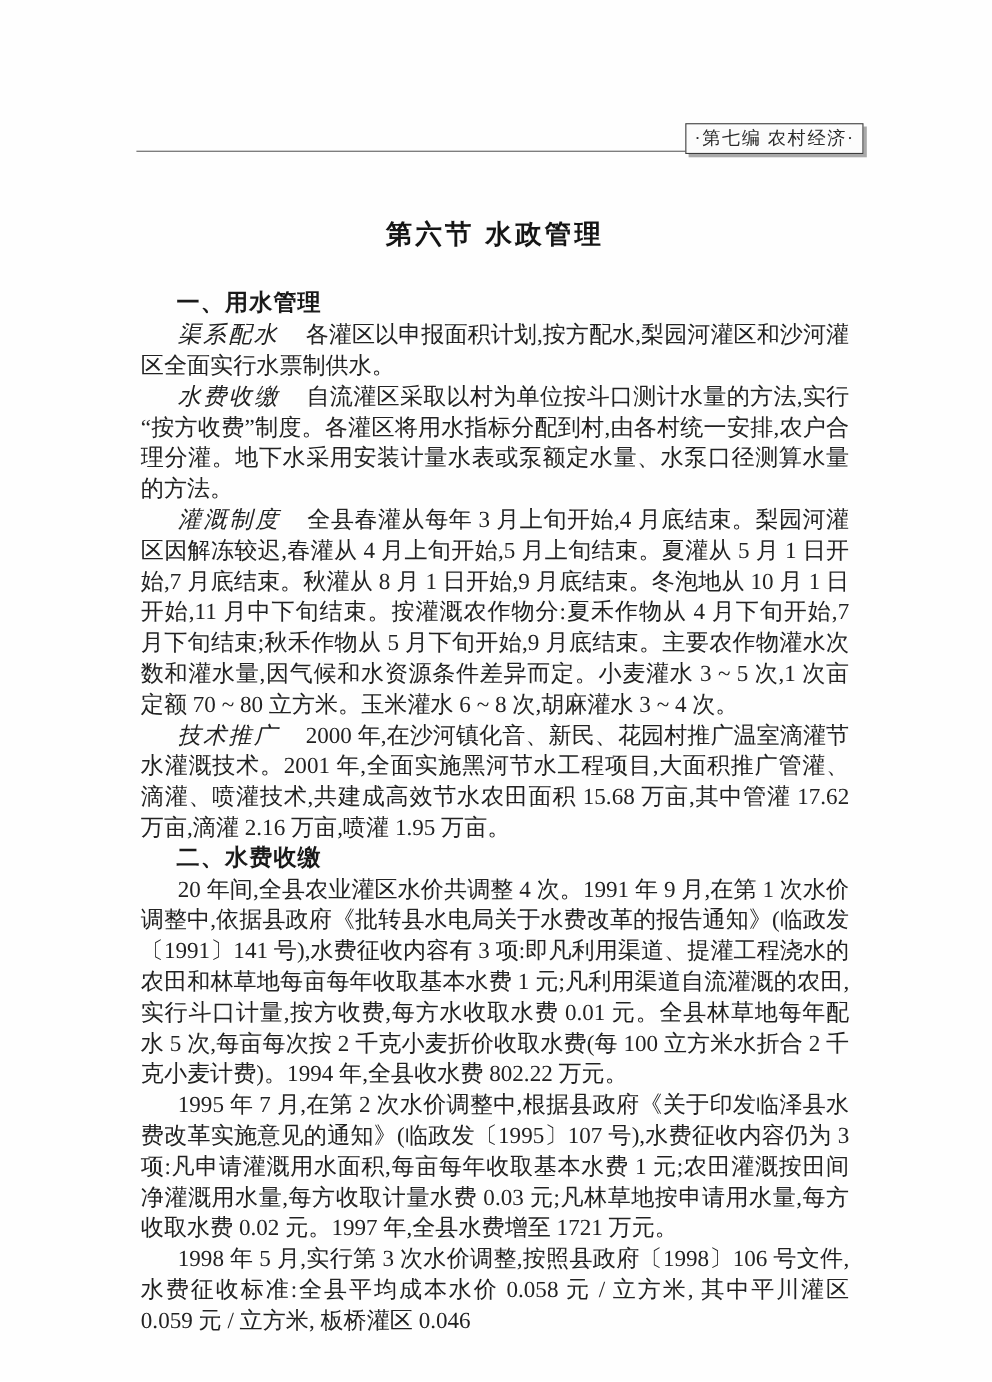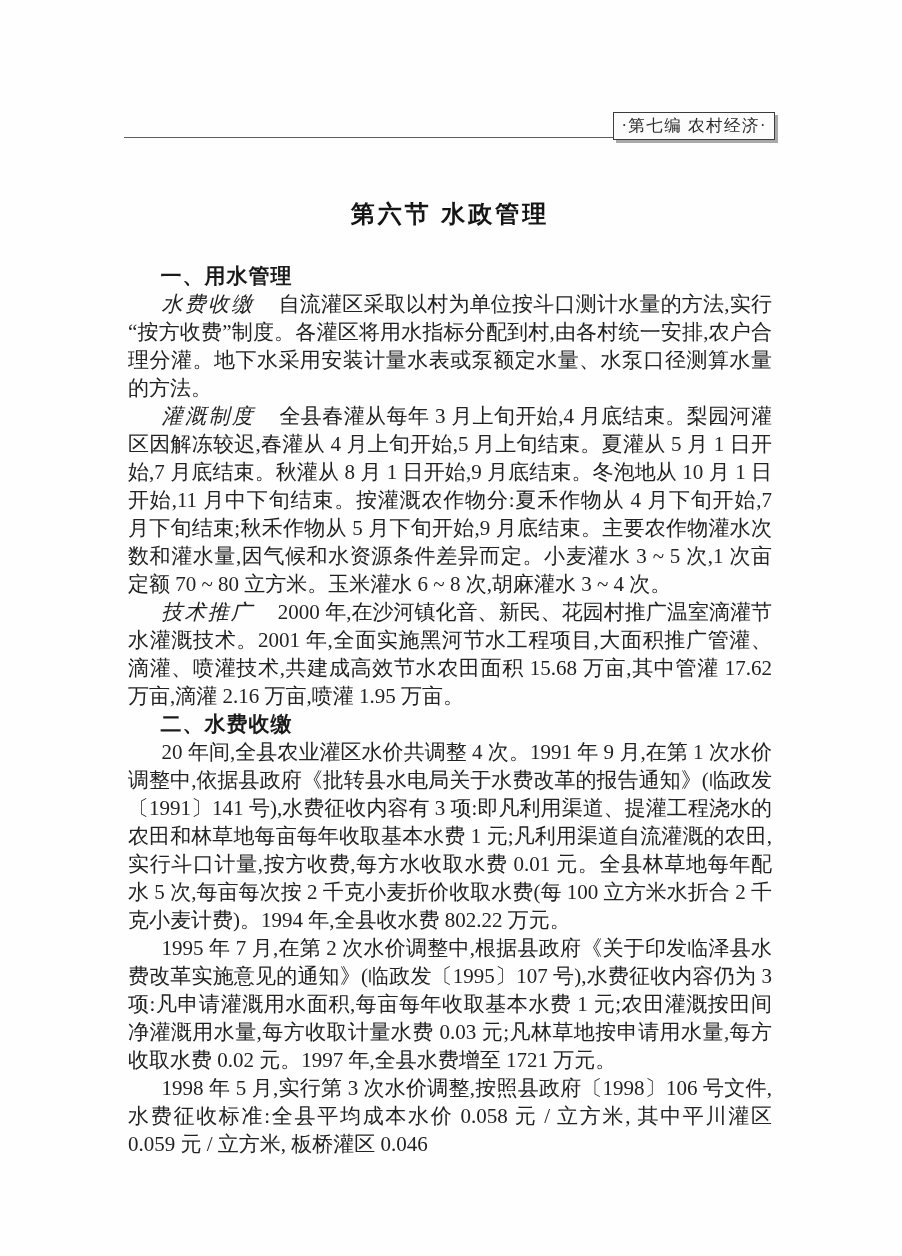--- a/index.html
+++ b/index.html
@@ -15,21 +15,21 @@
     overflow: hidden;
   }
   
   .header-rule {
     position: absolute;
     left: 124px; right: 128px; top: 137px;
     border-top: 1.5px solid #5f5f5f;
   }
   .header-box {
     position: absolute;
-    top: 112px; right: 127px;
+    top: 112px; right: 117px;
     background: #fcfcfc;
     border: 1px solid #3c3c3c;
     box-shadow: 3px 3px 0 #a9a9a9;
     padding: 2px 7px 3px 7px;
     font-size: 16.5px;
     line-height: 21px;
     letter-spacing: 1.5px;
     color: #2a2a2a;
     white-space: nowrap;
   }
@@ -78,20 +78,21 @@
   <div class="header-rule"></div>
   <div class="header-box">
     <span>·第七编  农村经济·</span>
   </div>
 
 
   <h2 class="section-title">第六节  水政管理</h2>
 
   <h3 class="sub-heading">一、用水管理</h3>
 
+  <p class="body-text indent"><i class="term">渠系配水</i><span>各灌区以申报面积计划,按方配水,梨园河灌区和沙河灌区全面实行水票制供水。</span></p>
 
   <p class="body-text indent"><i class="term">水费收缴</i><span>自流灌区采取以村为单位按斗口测计水量的方法,实行“按方收费”制度。各灌区将用水指标分配到村,由各村统一安排,农户合理分灌。地下水采用安装计量水表或泵额定水量、水泵口径测算水量的方法。</span></p>
 
   <p class="body-text indent"><i class="term">灌溉制度</i><span>全县春灌从每年 3 月上旬开始,4 月底结束。梨园河灌区因解冻较迟,春灌从 4 月上旬开始,5 月上旬结束。夏灌从 5 月 1 日开始,7 月底结束。秋灌从 8 月 1 日开始,9 月底结束。冬泡地从 10 月 1 日开始,11 月中下旬结束。按灌溉农作物分:夏禾作物从 4 月下旬开始,7 月下旬结束;秋禾作物从 5 月下旬开始,9 月底结束。主要农作物灌水次数和灌水量,因气候和水资源条件差异而定。小麦灌水 3 ~ 5 次,1 次亩定额 70 ~ 80 立方米。玉米灌水 6 ~ 8 次,胡麻灌水 3 ~ 4 次。</span></p>
 
   <p class="body-text indent"><i class="term">技术推广</i><span>2000 年,在沙河镇化音、新民、花园村推广温室滴灌节水灌溉技术。2001 年,全面实施黑河节水工程项目,大面积推广管灌、滴灌、喷灌技术,共建成高效节水农田面积 15.68 万亩,其中管灌 17.62 万亩,滴灌 2.16 万亩,喷灌 1.95 万亩。</span></p>
 
   <h3 class="sub-heading">二、水费收缴</h3>
 
   <p class="body-text indent">20 年间,全县农业灌区水价共调整 4 次。1991 年 9 月,在第 1 次水价调整中,依据县政府《批转县水电局关于水费改革的报告通知》(临政发〔1991〕141 号),水费征收内容有 3 项:即凡利用渠道、提灌工程浇水的农田和林草地每亩每年收取基本水费 1 元;凡利用渠道自流灌溉的农田,实行斗口计量,按方收费,每方水收取水费 0.01 元。全县林草地每年配水 5 次,每亩每次按 2 千克小麦折价收取水费(每 100 立方米水折合 2 千克小麦计费)。1994 年,全县收水费 802.22 万元。</p>

